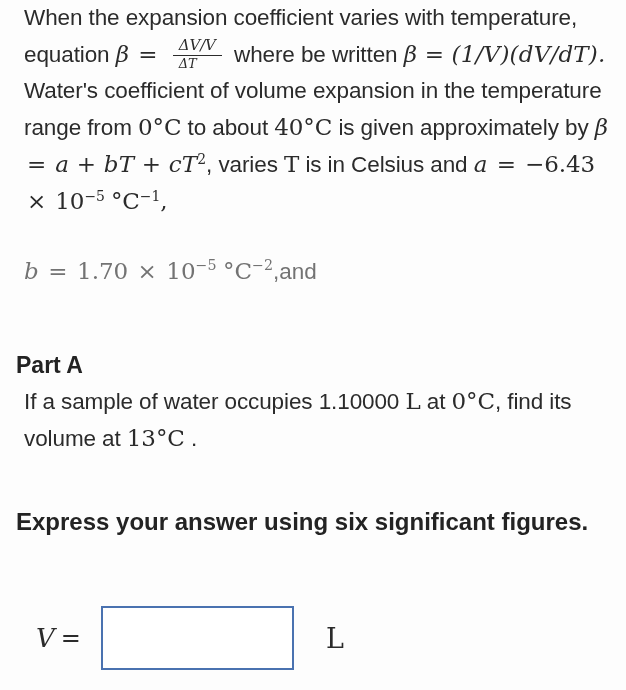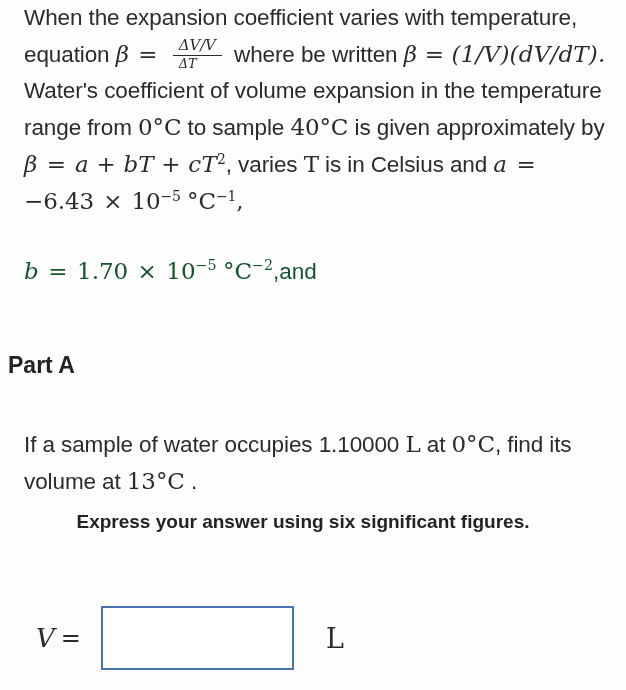--- a/index.html
+++ b/index.html
@@ -26,40 +26,39 @@
   .para {
     position: absolute;
     left: 24px;
     width: 586px;
     font-size: 22.5px;
     line-height: 36px;
     letter-spacing: -0.1px;
     color: #2b2b2b;
   }
   .intro { top: 0px; }
-  .q-text { top: 426px; }
+  .q-text { top: 383px; }
 
   .heading {
     position: absolute;
-    left: 8px;
+    left: 16px;
     font-weight: bold;
     color: #232323;
   }
   .part-a {
     top: 350px;
     font-size: 23px;
     line-height: 30px;
     letter-spacing: 0px;
   }
   .express {
     top: 505px;
     width: 590px;
-    font-size: 19px;
+    font-size: 24px;
     line-height: 33px;
-    text-align: center;
   }
 
   
   .math {
     font-family: "DejaVu Serif", "Liberation Serif", serif;
     font-style: italic;
     font-size: 23px;
     letter-spacing: 0.2px;
   }
   .math-up {
@@ -104,21 +103,21 @@
     border-top: 1.6px solid #2b2b2b;
     padding: 1px 6px 0 6px;
   }
 
   
   .const-line {
     position: absolute;
     left: 24px;
     font-size: 23px;
     white-space: nowrap;
-    color: #14532d;
+    color: #737373;
   }
   .const-b { top: 258px; }
   .const-c { top: 290px; }
   .const-trail {
     font-family: "Liberation Sans", sans-serif;
     font-style: normal;
     font-size: 22.5px;
   }
 
   
@@ -175,21 +174,21 @@
     <span class="math">β</span>
     <span class="op">=</span>
     <span class="frac">
       <span class="num">ΔV/V</span>
       <span class="den">ΔT</span>
     </span>
     <span>where be written</span>
     <span class="math">β = (1/V)(dV/dT).</span>
     <span>Water's coefficient of volume expansion in the temperature range from</span>
     <span class="math-up">0</span><span class="math-up">°C</span>
-    <span>to sample</span>
+    <span>to about</span>
     <span class="math-up">40</span><span class="math-up">°C</span>
     <span>is given approximately by</span>
     <span class="math">β</span>
     <span class="op">=</span>
     <span class="math">a + bT + cT</span><sup class="exp">2</sup><span>, varies</span>
     <span class="math-up">T</span>
     <span>is in Celsius and</span>
     <span class="math">a</span>
     <span class="op">=</span>
     <span class="math-up">−6.43</span>

